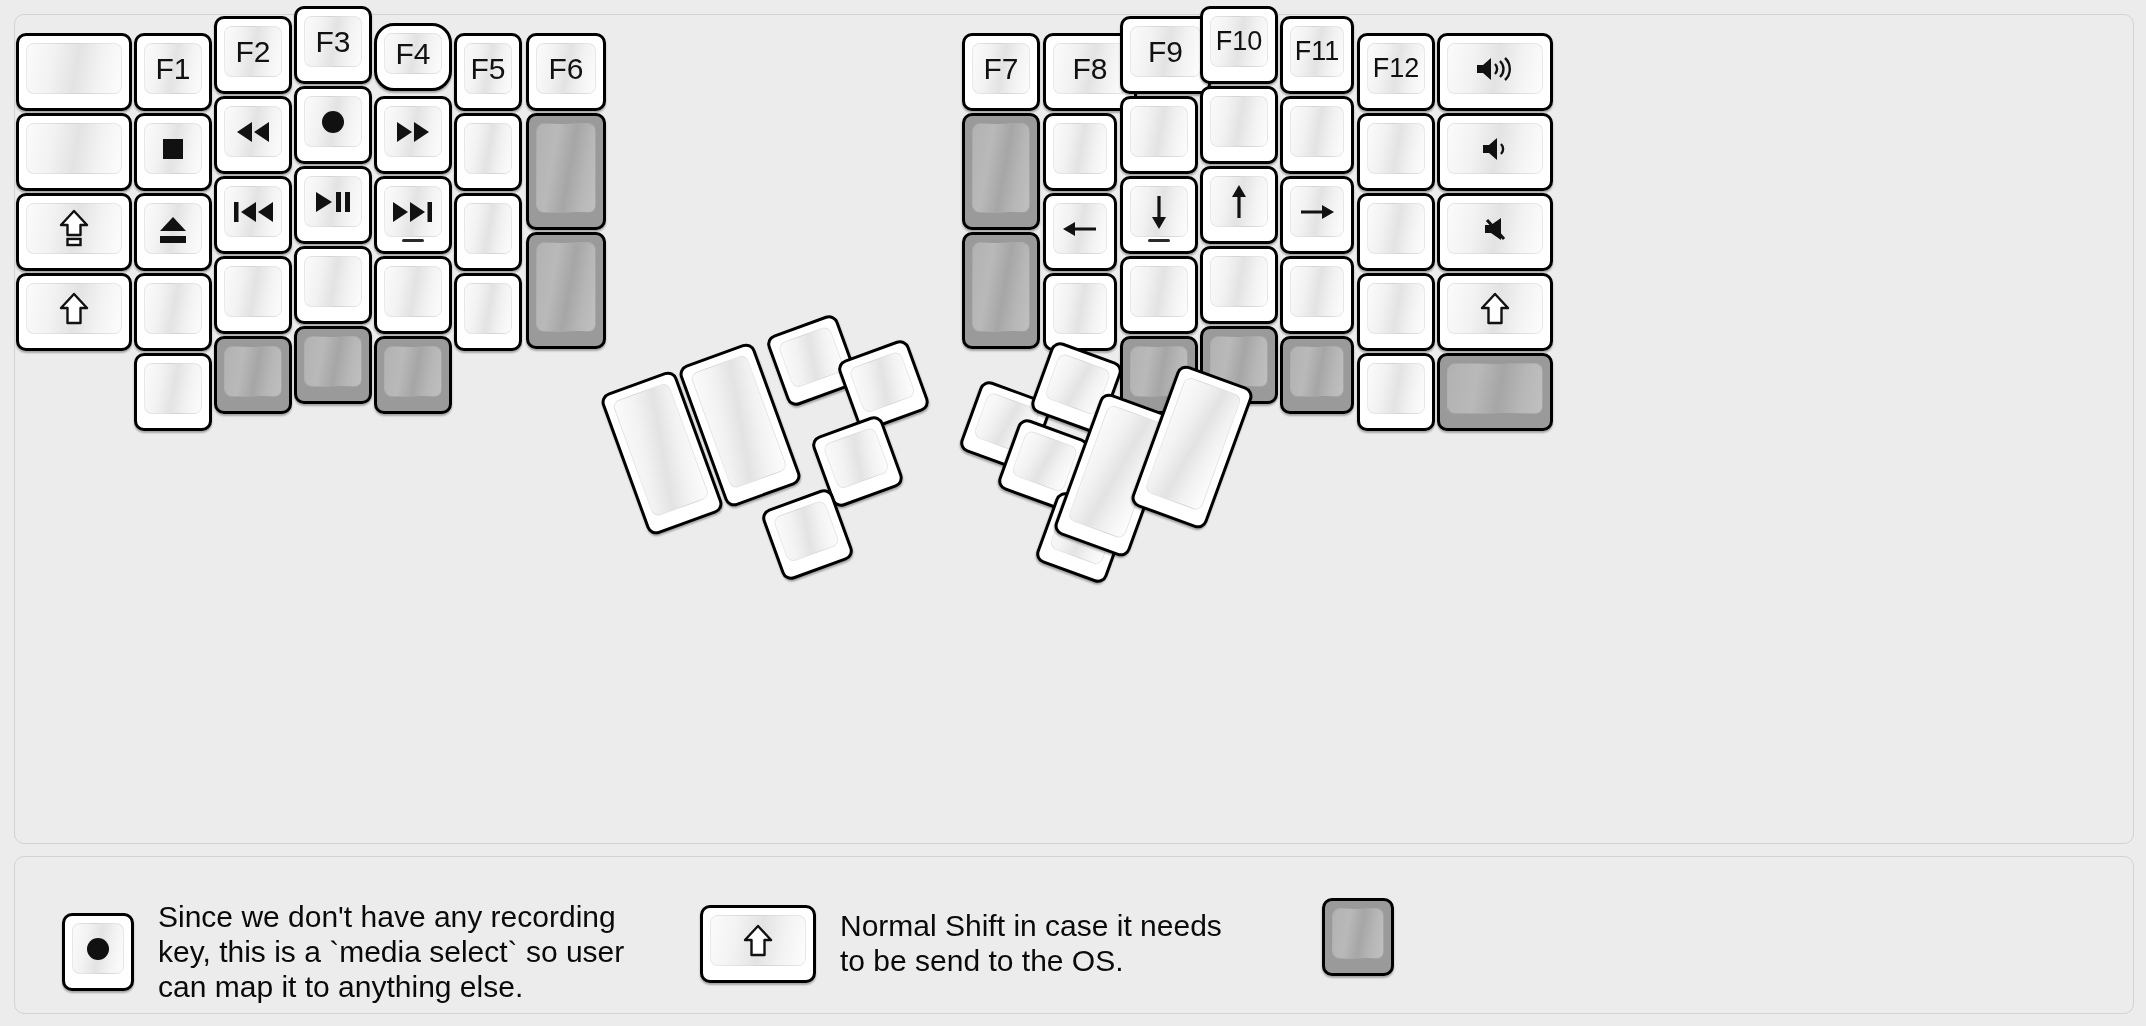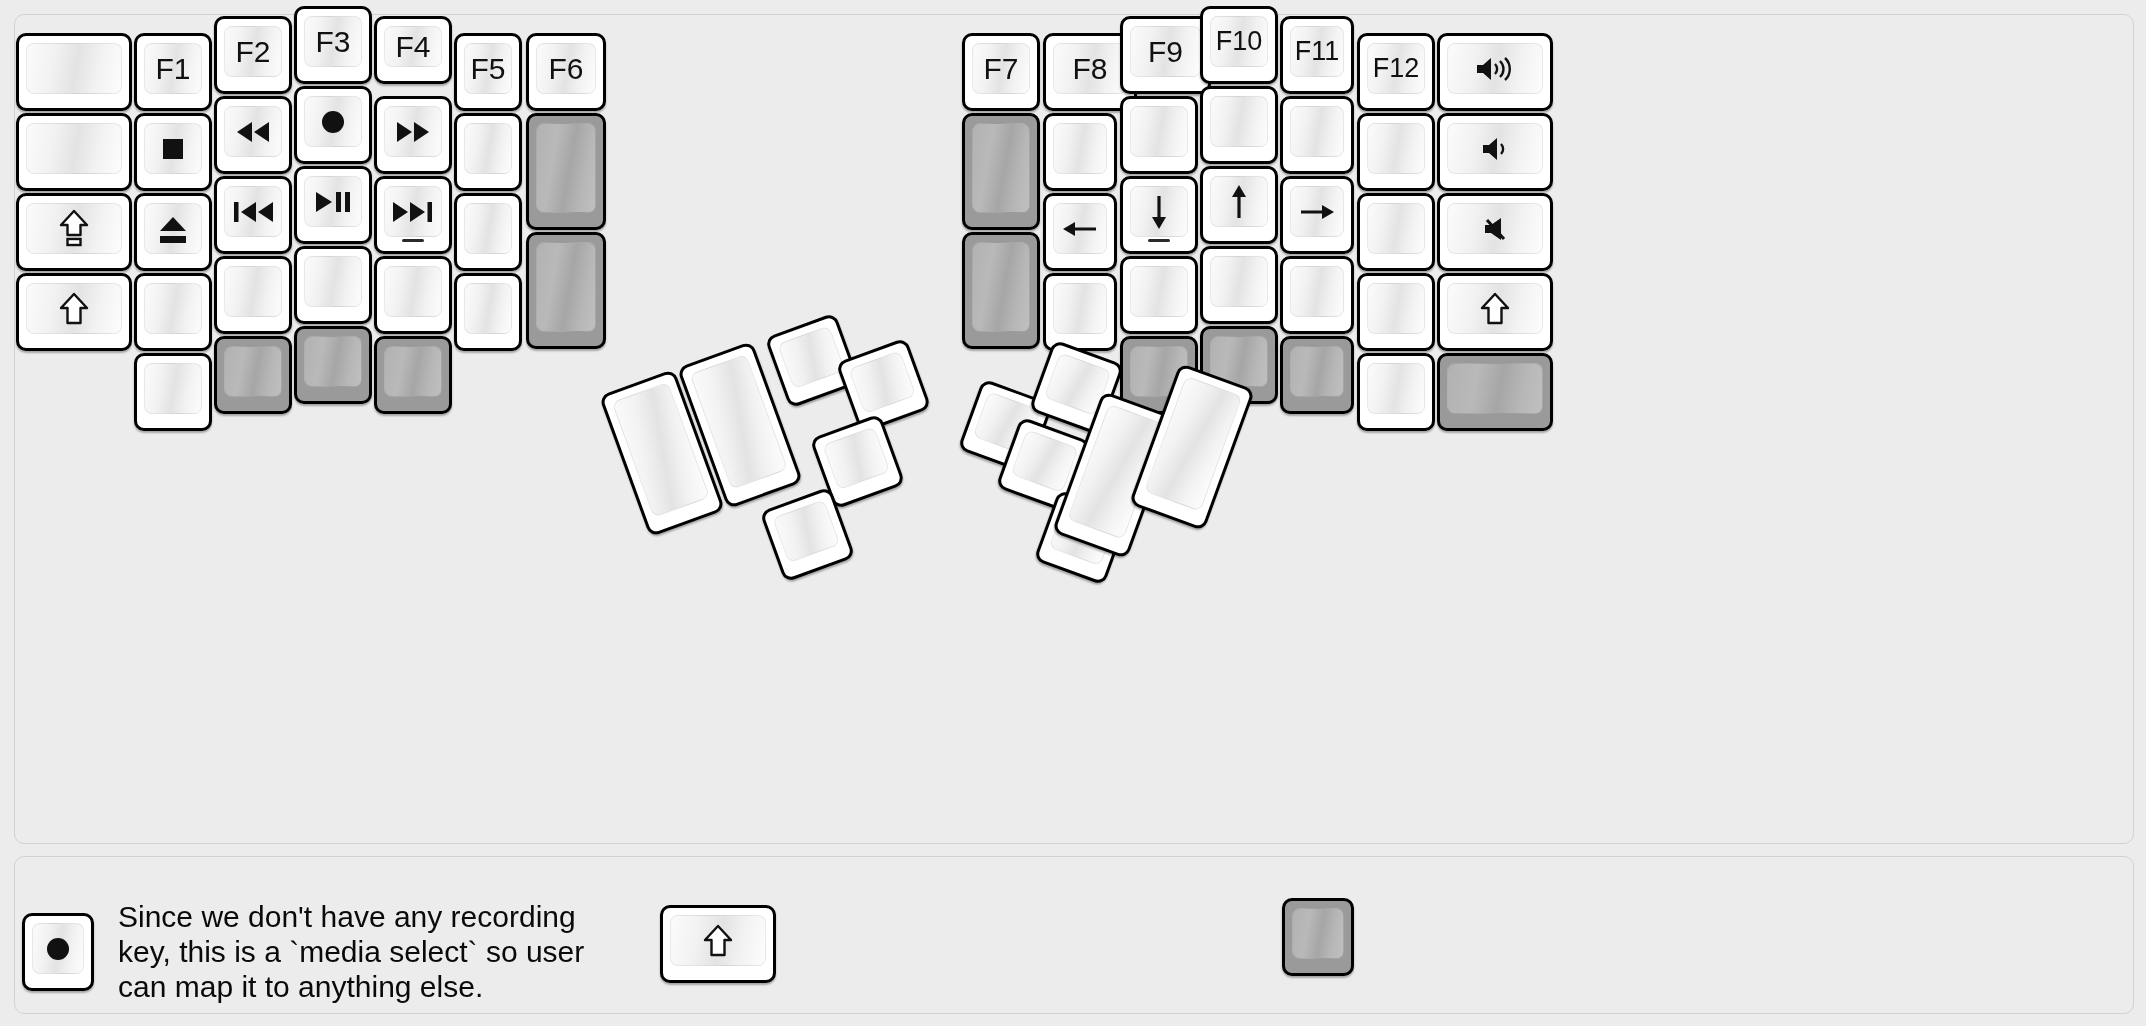--- a/index.html
+++ b/index.html
@@ -67,21 +67,21 @@
   .homing{
     position:absolute;left:50%;transform:translateX(-50%);
     bottom:9px;width:22px;height:3px;background:#2a2a2a;border-radius:2px;
   }
 
   
   .ico{display:block;}
   svg.ico{fill:#111;}
 
   
-  .legend-item{position:absolute;display:flex;align-items:center;}
+  .legend-item{position:absolute;display:flex;align-items:center;margin-left:40px;}
   .legend-key{
     position:relative;
     box-sizing:border-box;
     background:#fff;border:3.5px solid #000;border-radius:10px;
     box-shadow:0 2px 2px rgba(0,0,0,.3);
     flex:0 0 auto;
   }
   .legend-key .cap{
     position:absolute;left:7px;right:7px;top:7px;bottom:14px;border-radius:8px;
     border:1px solid rgba(0,0,0,.07);
@@ -220,21 +220,21 @@
             </svg>
           </span>
         </div>
       </div>
       <div class="key" style="left: 294px; top: 246px; width: 78px; height: 78px;">
         <div class="cap"></div>
       </div>
       <div class="key trans" style="left: 294px; top: 326px; width: 78px; height: 78px;">
         <div class="cap"></div>
       </div>
-      <div class="key" style="left: 374px; top: 16px; width: 78px; height: 68px;">
+      <div class="key" style="left: 374px; top: 23px; width: 78px; height: 68px; border-radius: 20px;">
         <div class="cap">
           <span class="lgd">F4</span>
         </div>
       </div>
       <div class="key" style="left: 374px; top: 96px; width: 78px; height: 78px;">
         <div class="cap">
           <span class="lgd glyph">
             <svg class="ico" width="38" height="26" viewBox="0 0 38 26" xmlns="http://www.w3.org/2000/svg">
               <polygon points="3,3 3,23 18,13"></polygon>
               <polygon points="20,3 20,23 35,13"></polygon>
@@ -508,20 +508,22 @@
       <div class="legend-item" style="left: 660px; top: 905px;">
         <div class="legend-key" style="width: 116px; height: 78px;">
           <div class="cap">
             <span class="lgd glyph">
               <svg class="ico" width="30" height="34" viewBox="0 0 30 34" xmlns="http://www.w3.org/2000/svg">
                 <path d="M15 2 L28 16 L21.5 16 L21.5 31 L8.5 31 L8.5 16 L2 16 Z" fill="#fff" stroke="#111" stroke-width="2.4" stroke-linejoin="round"></path>
               </svg>
             </span>
           </div>
         </div>
+        <div class="legend-text">Normal Shift in case it needs
+to be send to the OS.</div>
       </div>
       <div class="legend-item" style="left: 1282px; top: 898px;">
         <div class="legend-key trans" style="width: 72px; height: 78px;">
           <div class="cap"></div>
         </div>
       </div>
     </div>
 
 </div>
 

